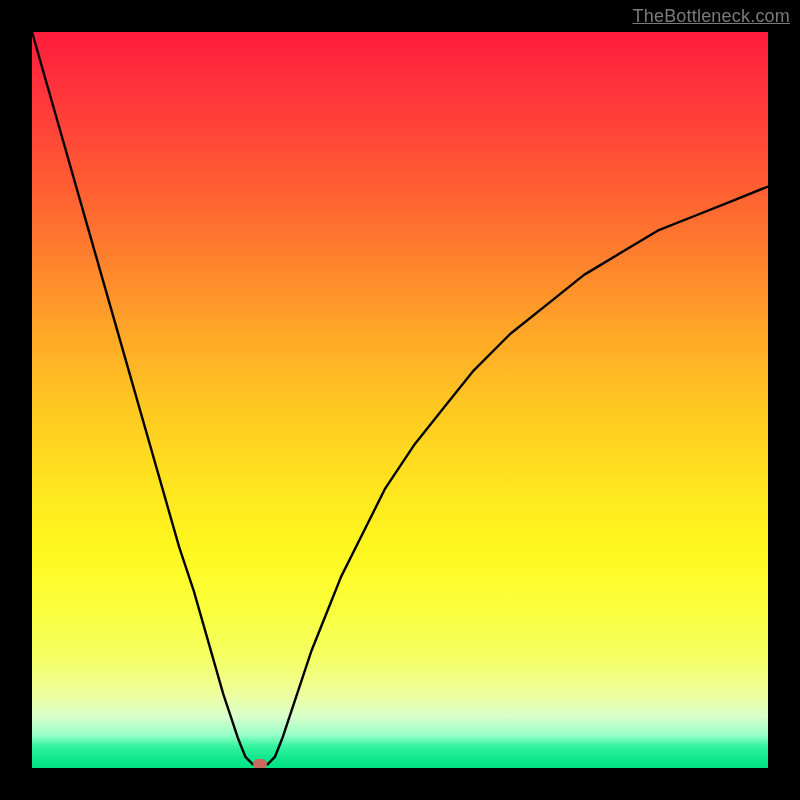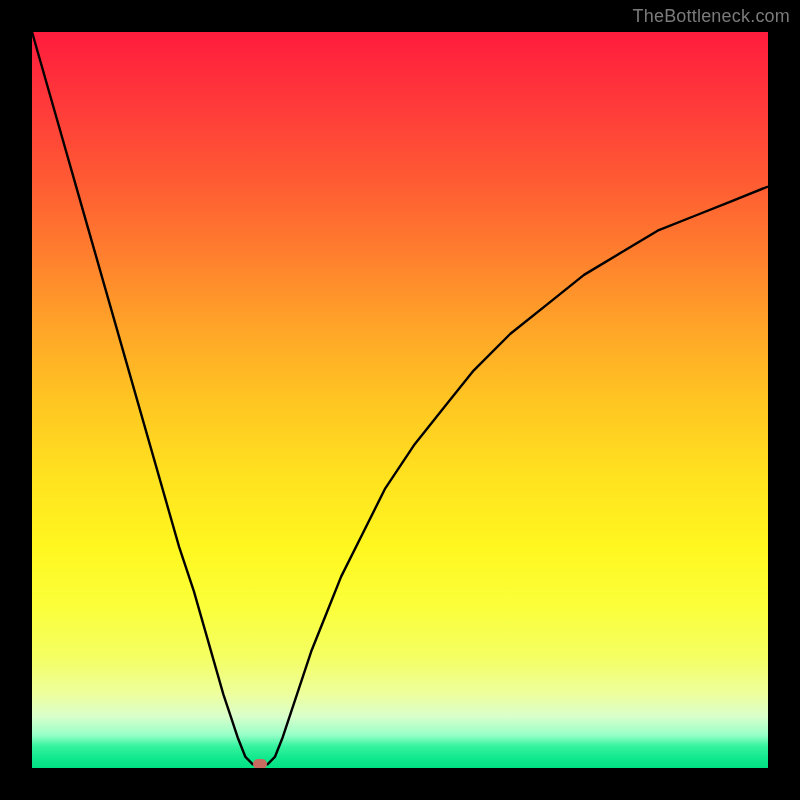--- a/index.html
+++ b/index.html
@@ -60,20 +60,21 @@
     background: #c76a5f;
     transform: translate(-50%, -50%);
   }
   .watermark {
     position: absolute;
     top: 6px;
     right: 10px;
     color: #7a7a7a;
     font-size: 18px;
     letter-spacing: 0.2px;
+    text-decoration: underline;
   }
 </style>
 </head>
 <body>
 
 <div class="stage">
   <div class="watermark">TheBottleneck.com</div>
   <div class="plot">
     <div class="gradient"></div>
     <svg class="curve-layer" viewBox="0 0 736 736" preserveAspectRatio="none">

